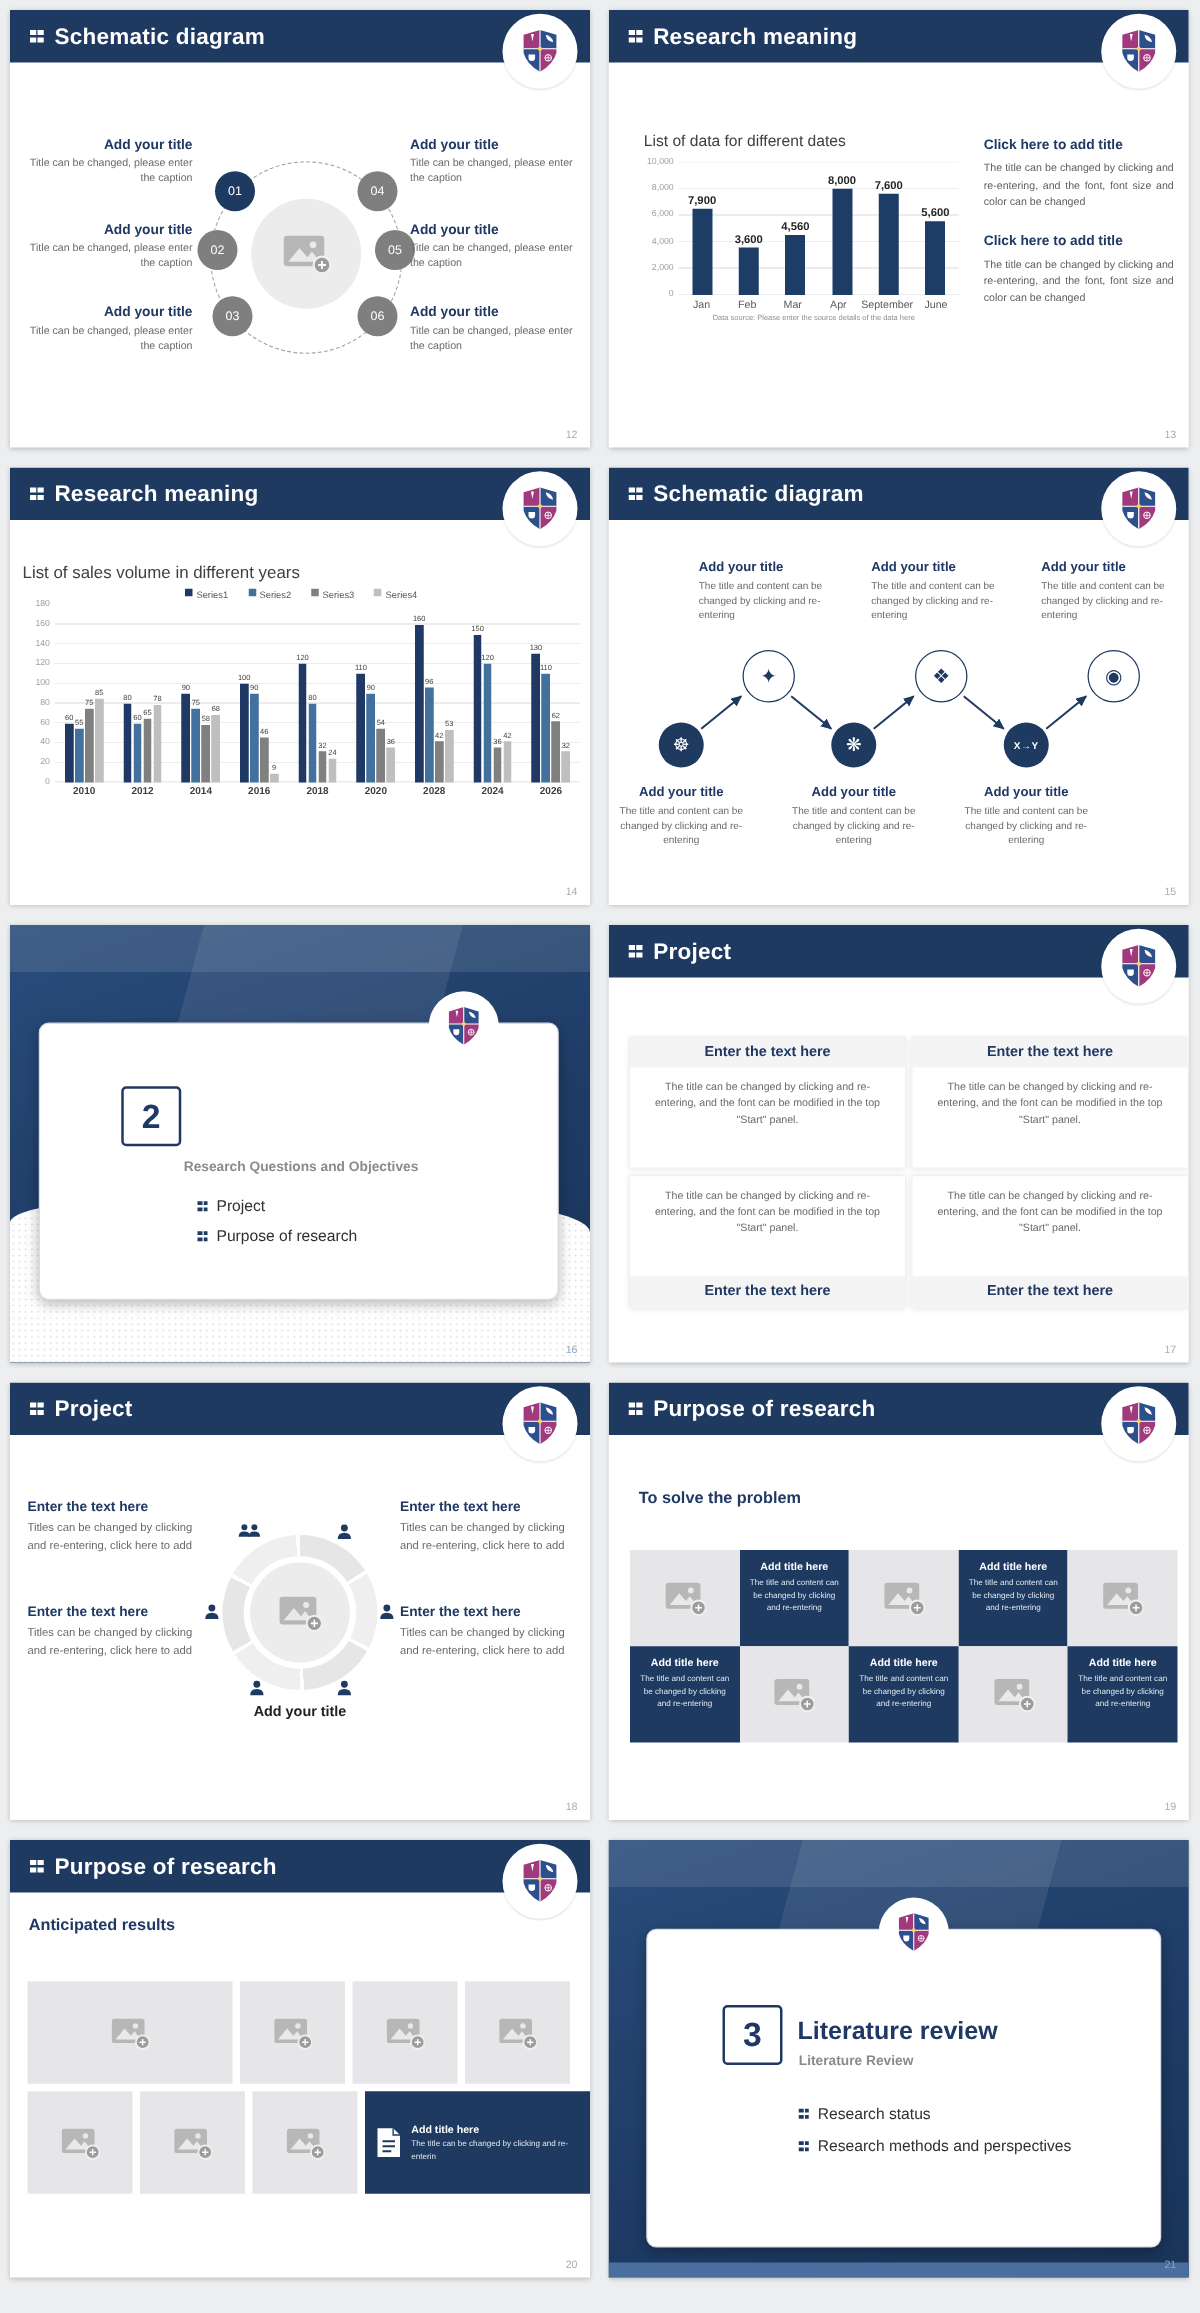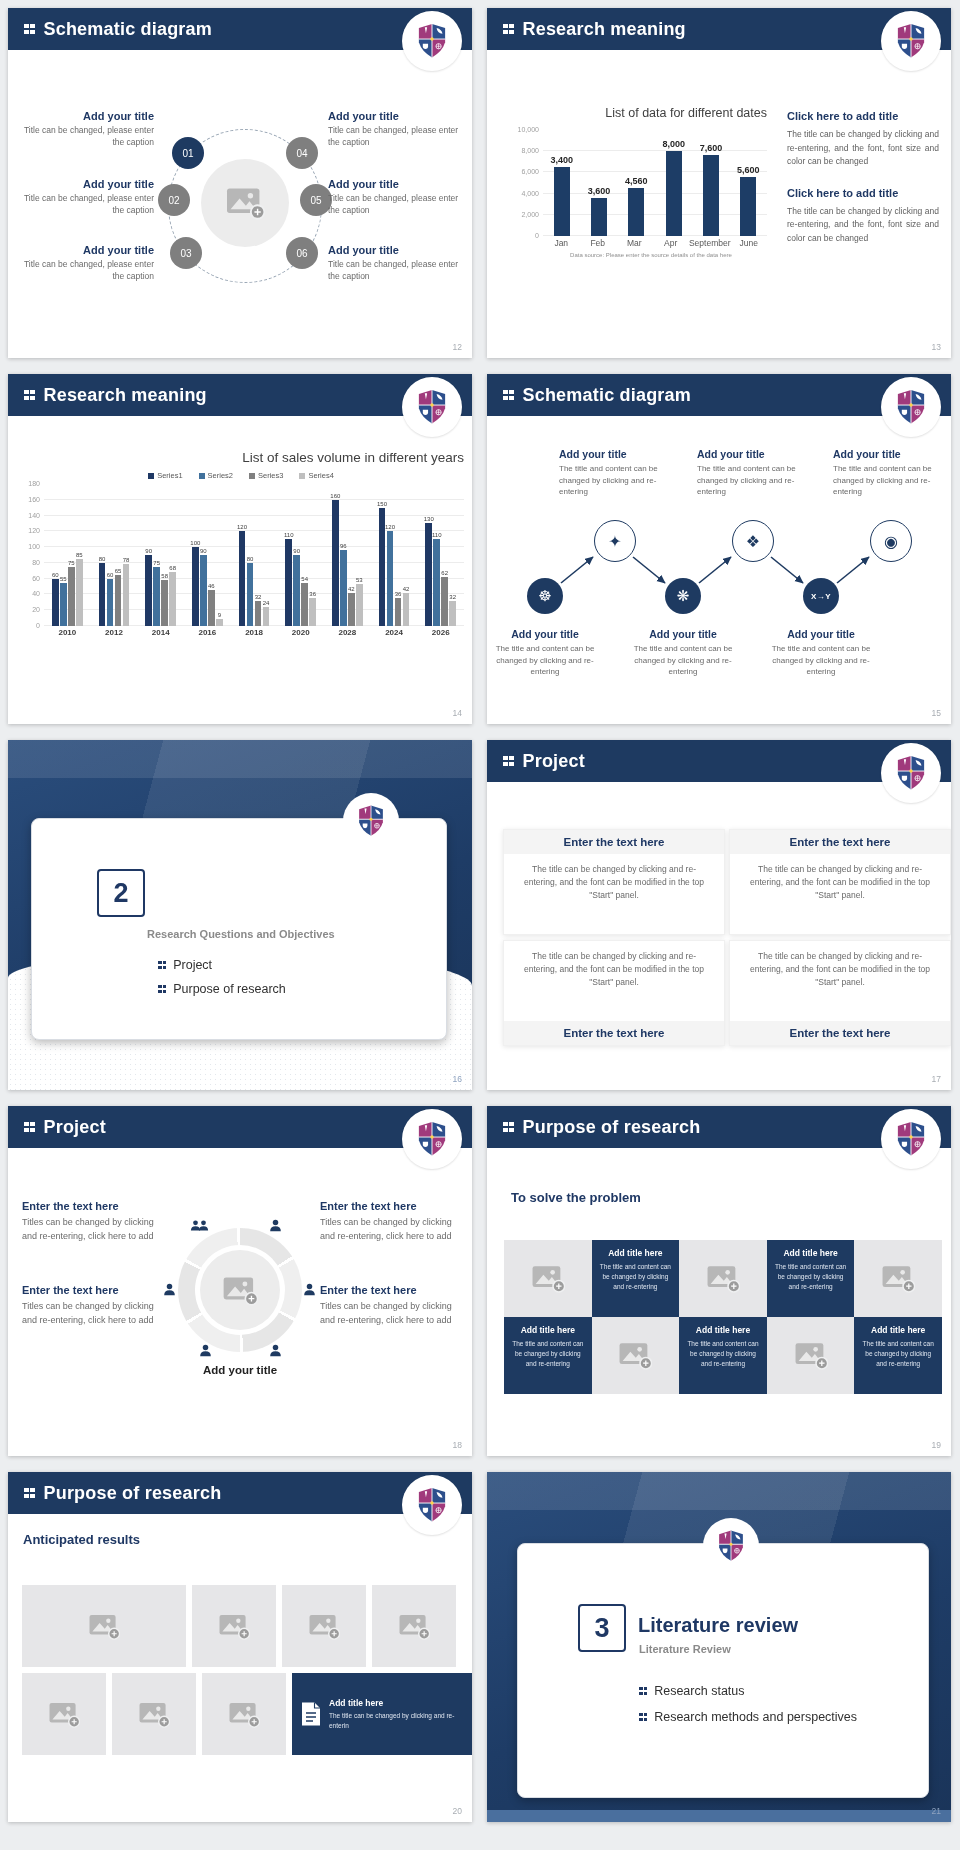--- a/index.html
+++ b/index.html
@@ -22,40 +22,40 @@
   .dial .mid svg{width:40px;height:36px;}
   .s1-node{position:absolute;width:32px;height:32px;border-radius:50%;background:#7f7f7f;color:#fff;font-size:10px;font-weight:normal;display:flex;align-items:center;justify-content:center;}
   .s1-node.first{background:#1e3a61;}
   .s1-txt{position:absolute;width:132px;}
   .s1-txt .t{font-size:11px;font-weight:bold;color:#1f3864;margin-bottom:3px;}
   .s1-txt .c{font-size:8.5px;color:#6a6a6a;line-height:1.4;}
   .s1-txt.l{left:14px;text-align:right;}
   .s1-txt.r{left:320px;text-align:left;}
   
   .c1{position:absolute;left:28px;top:98px;width:252px;}
-  .c-title{font-size:12.5px;color:#404040;text-align:right;margin-bottom:10px;}
+  .c-title{font-size:12.5px;color:#404040;text-align:left;margin-bottom:10px;}
   .c1-wrap{position:relative;margin-left:28px;}
   .c1-bars{position:relative;height:106px;display:flex;align-items:flex-end;justify-content:space-around;background:repeating-linear-gradient(to top,#ececec 0 1px,transparent 1px 21.2px);}
   .c1-col{display:flex;flex-direction:column;align-items:center;justify-content:flex-end;}
   .c1-lab{font-size:9px;font-weight:bold;color:#262626;margin-bottom:2px;}
   .c1-bar{width:16px;}
   .c1-x{display:flex;justify-content:space-around;margin-top:2px;}
   .c1-name{flex:1;text-align:center;font-size:8.5px;color:#595959;}
   .yaxis{position:absolute;left:-30px;top:0;width:26px;height:100%;}
   .ytick{position:absolute;right:0;font-size:7px;color:#a0a0a0;white-space:nowrap;}
   .c-src{font-size:6px;color:#909090;text-align:center;margin-top:4px;margin-left:20px;}
   .click-col{position:absolute;left:300px;top:102px;width:152px;}
   .click-block{margin-bottom:18px;}
   .click-block .t{font-size:11px;font-weight:bold;color:#1f3864;margin-bottom:6px;}
   .click-block .b{font-size:8.5px;color:#5f5f5f;line-height:1.6;text-align:justify;}
   
   .c2{position:absolute;left:10px;top:76px;width:446px;}
   .c2 .c-title{font-size:13.5px;margin-bottom:6px;}
   .c2-legend{display:flex;justify-content:center;gap:16px;margin-bottom:4px;}
-  .lg-item{display:flex;align-items:center;gap:3px;font-size:7.5px;color:#595959;}
+  .lg-item{display:flex;align-items:flex-start;gap:3px;font-size:7.5px;color:#595959;}
   .lg-sq{width:6px;height:6px;}
   .c2-wrap{position:relative;margin-left:26px;}
   .c2-bars{position:relative;height:142px;display:flex;align-items:flex-end;background:repeating-linear-gradient(to top,#ececec 0 1px,transparent 1px 15.78px);}
   .c2-group{flex:1;display:flex;align-items:flex-end;justify-content:center;gap:1px;}
   .c2-bcol{display:flex;flex-direction:column;align-items:center;justify-content:flex-end;width:7px;}
   .c2-blab{font-size:6px;color:#404040;margin-bottom:1px;white-space:nowrap;}
   .c2-bar{width:6.5px;}
   .c2-x{display:flex;margin-top:2px;}
   .c2-name{flex:1;text-align:center;font-size:8px;font-weight:bold;color:#3d3d3d;}
   
@@ -241,21 +241,21 @@
         <div class="yaxis" id="c1-y">
             <div class="ytick" style="top: -4px;">10,000</div>
             <div class="ytick" style="top: 17.2px;">8,000</div>
             <div class="ytick" style="top: 38.4px;">6,000</div>
             <div class="ytick" style="top: 59.6px;">4,000</div>
             <div class="ytick" style="top: 80.8px;">2,000</div>
             <div class="ytick" style="top: 102px;">0</div>
           </div>
         <div class="c1-bars" id="c1-bars">
             <div class="c1-col">
-              <div class="c1-lab">3,400</div>
+              <div class="c1-lab">7,900</div>
               <div class="c1-bar" style="height: 68.9px; background: rgb(29, 61, 102);"></div>
             </div>
             <div class="c1-col">
               <div class="c1-lab">3,600</div>
               <div class="c1-bar" style="height: 38.16px; background: rgb(29, 61, 102);"></div>
             </div>
             <div class="c1-col">
               <div class="c1-lab">4,560</div>
               <div class="c1-bar" style="height: 48.336px; background: rgb(29, 61, 102);"></div>
             </div>

